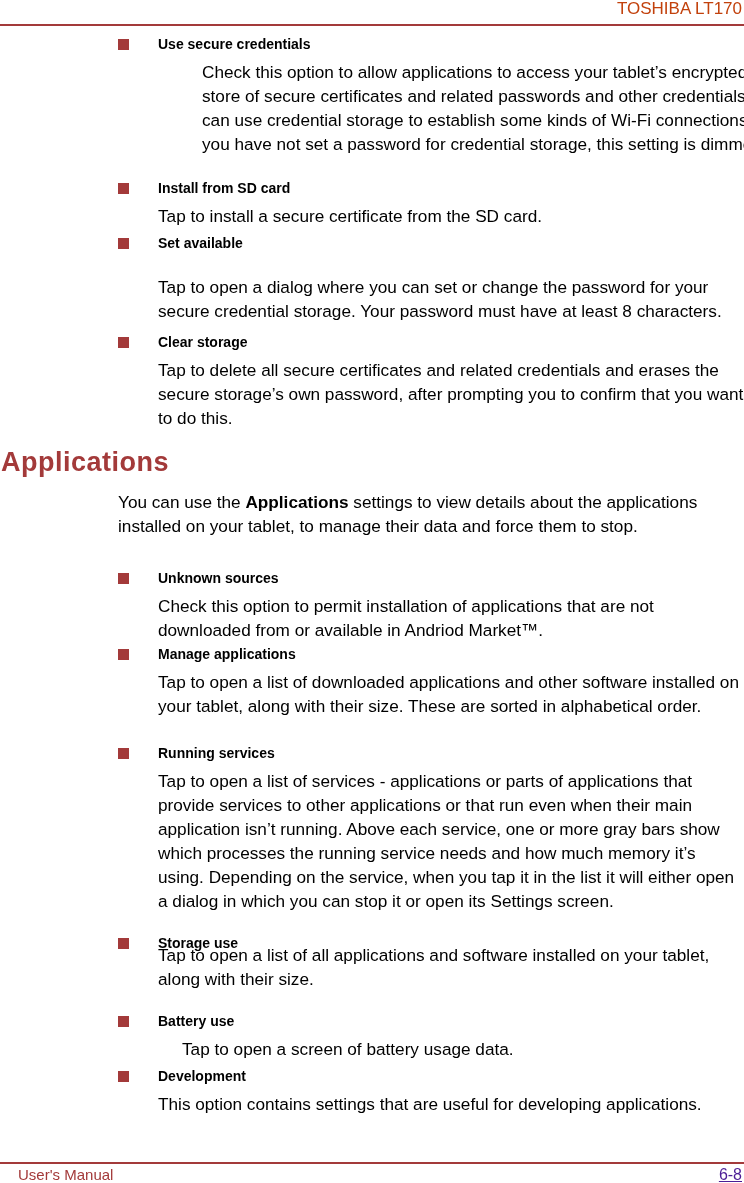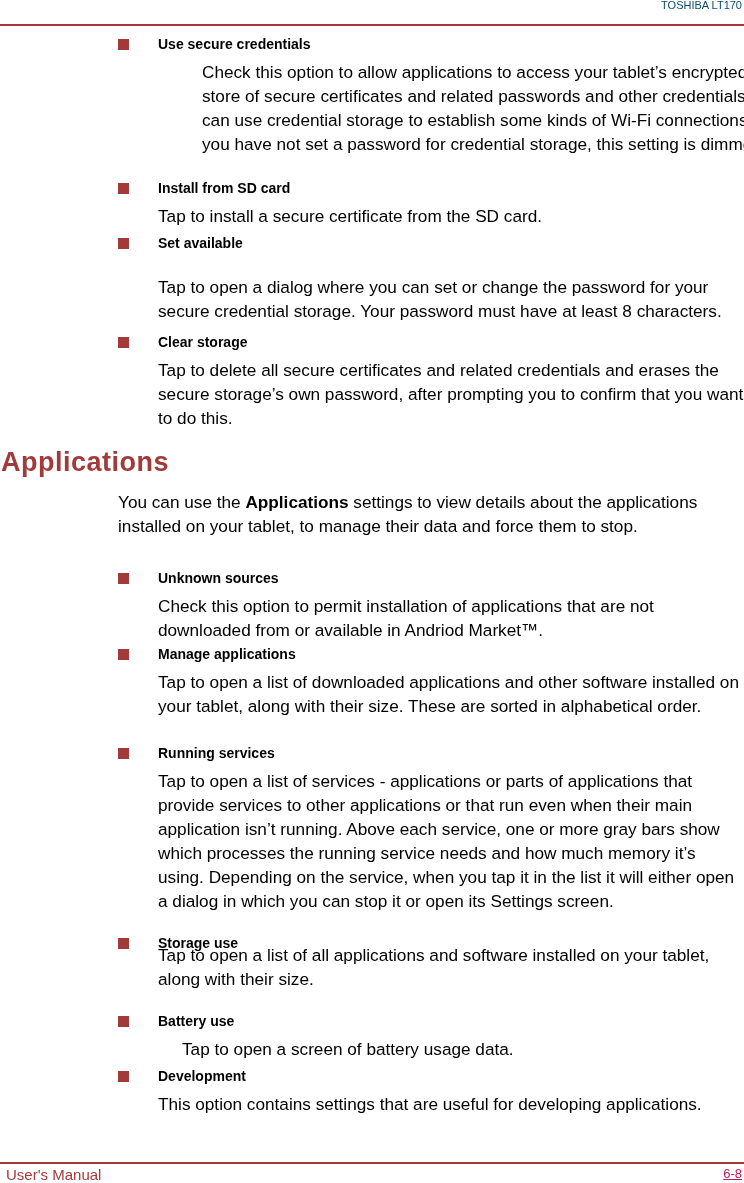--- a/index.html
+++ b/index.html
@@ -1,22 +1,22 @@
 <!DOCTYPE html>
 <html><head>
 <meta charset="utf-8">
 <style>
   html, body { margin:0; padding:0; background:#ffffff; }
   body { width:744px; height:1183px; position:relative; overflow:hidden;
          font-family:"Liberation Sans", sans-serif; color:#000; }
-  .header-title { position:absolute; right:2px; top:-1px; font-size:11px; color:#0c4a6e; }
+  .header-title { position:absolute; right:2px; top:-1px; font-size:17px; color:#c2410c; }
   .header-rule { position:absolute; left:0; right:0; top:24px; height:2px; background:#a33a3a; }
   .footer-rule { position:absolute; left:0; right:0; top:1162px; height:2px; background:#a33a3a; }
-  .footer-left { position:absolute; left:6px; top:1166px; font-size:15px; color:#a33a3a; }
-  .footer-right { position:absolute; right:2px; top:1166px; font-size:13px; color:#be185d;text-decoration:underline; }
+  .footer-left { position:absolute; left:18px; top:1166px; font-size:15px; color:#a33a3a; }
+  .footer-right { position:absolute; right:2px; top:1166px; font-size:16px; color:#4c1d95;text-decoration:underline; }
   .content { position:absolute; left:0; top:0; width:744px; }
   .item { position:absolute; left:118px; width:626px; }
   .bullet { position:absolute; left:0; top:6px; width:11px; height:11px; background:#a33a3a; }
   .item-title { position:absolute; left:40px; top:0; font-size:14px; font-weight:bold; line-height:22px; white-space:nowrap; }
   .item-desc { position:absolute; left:40px; width:586px; font-size:17.2px; line-height:24px; }
   .section-heading { position:absolute; left:1px; top:447px; font-size:27px; font-weight:bold; color:#a33a3a; letter-spacing:0.5px; }
   .intro { position:absolute; left:118px; top:490px; width:626px; font-size:17.2px; line-height:24px; }
 </style>
 </head>
 <body>

